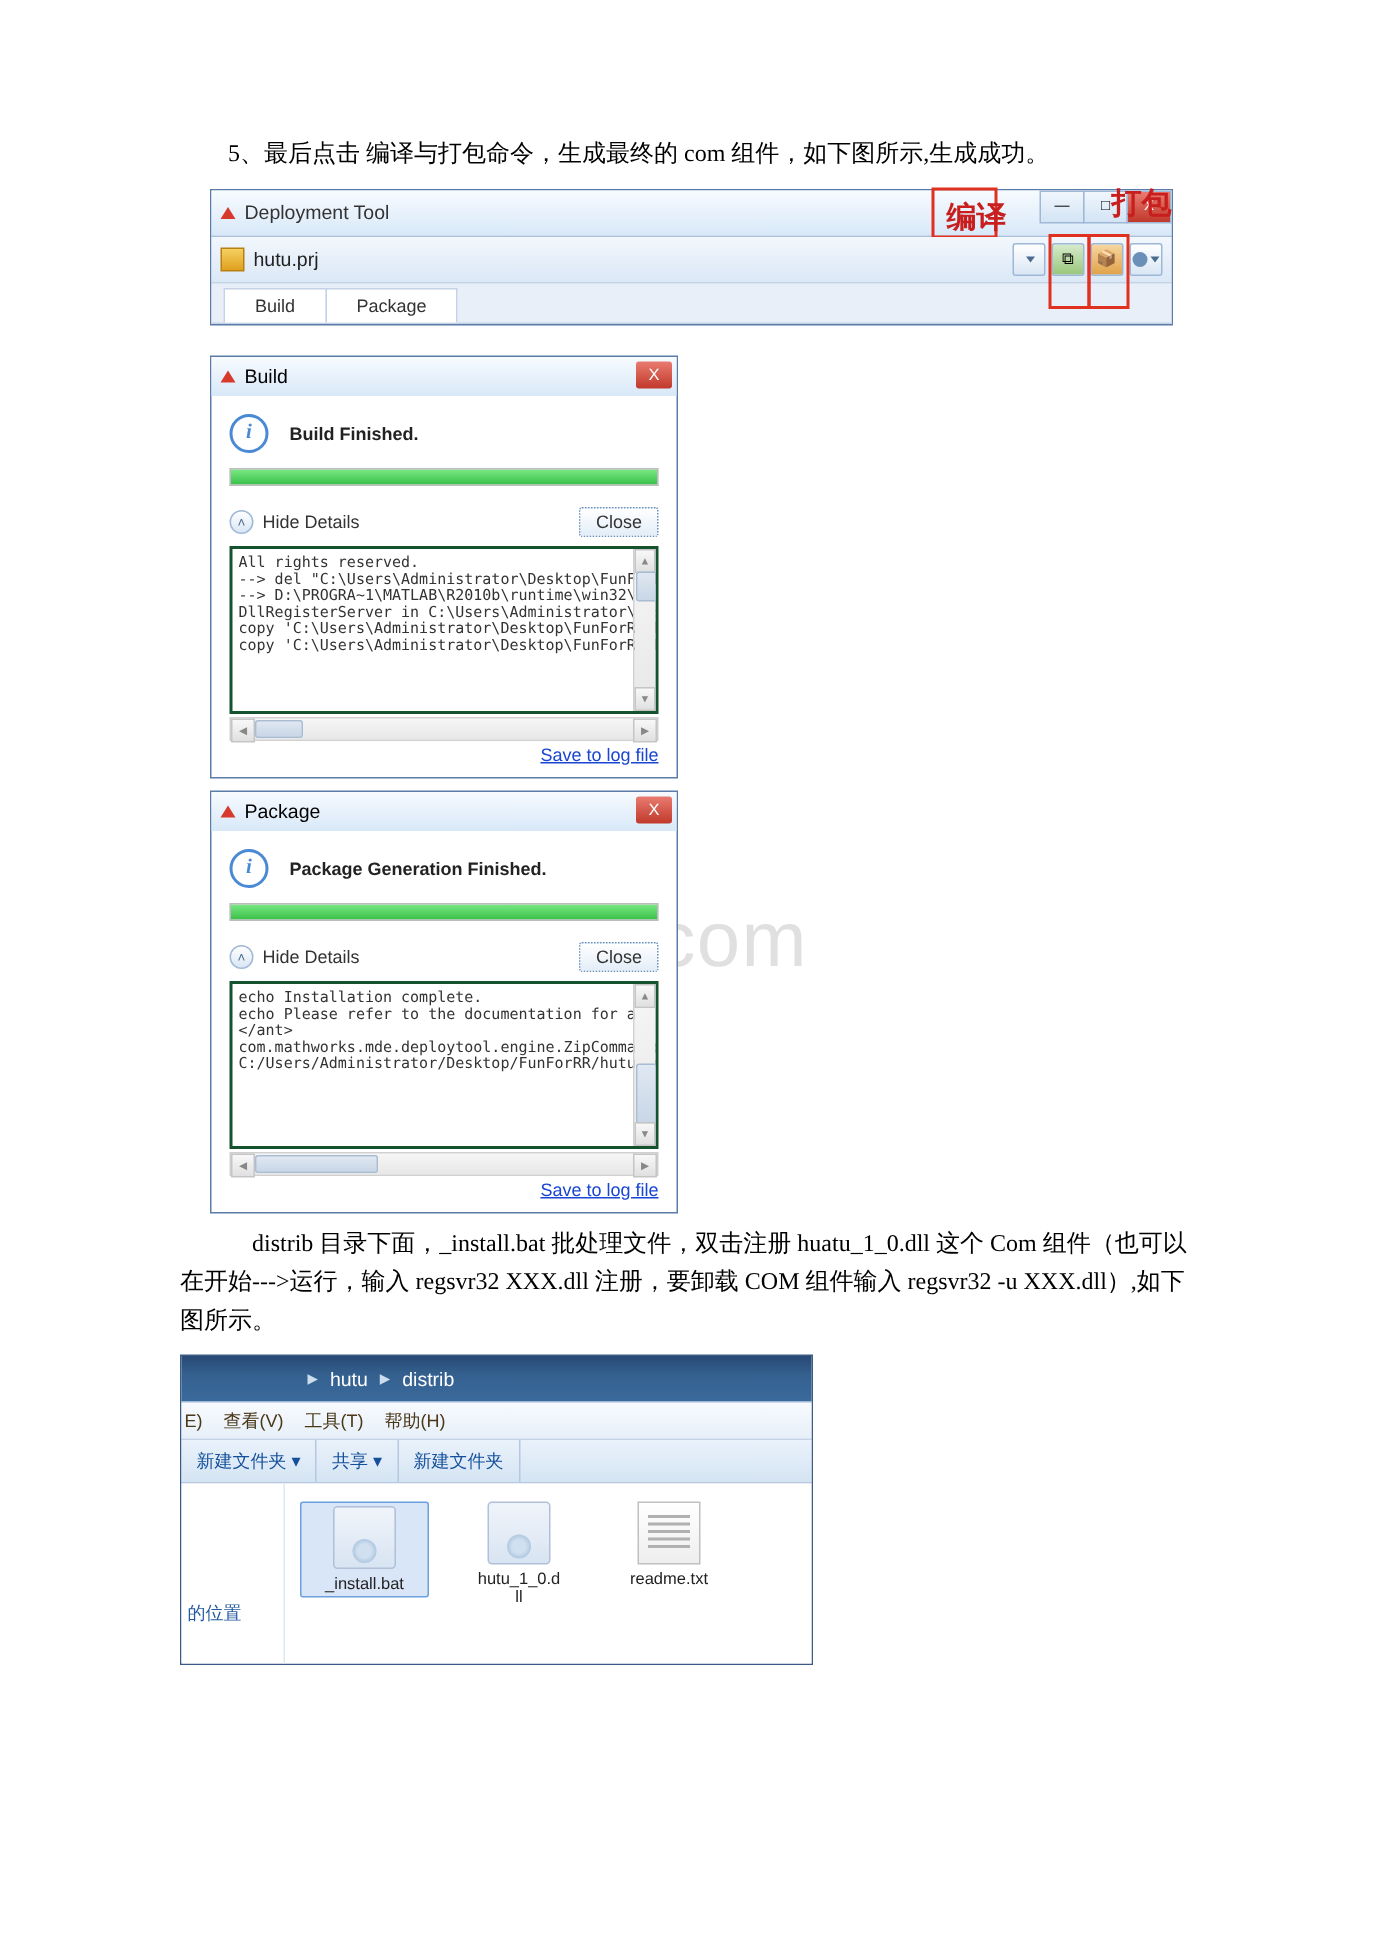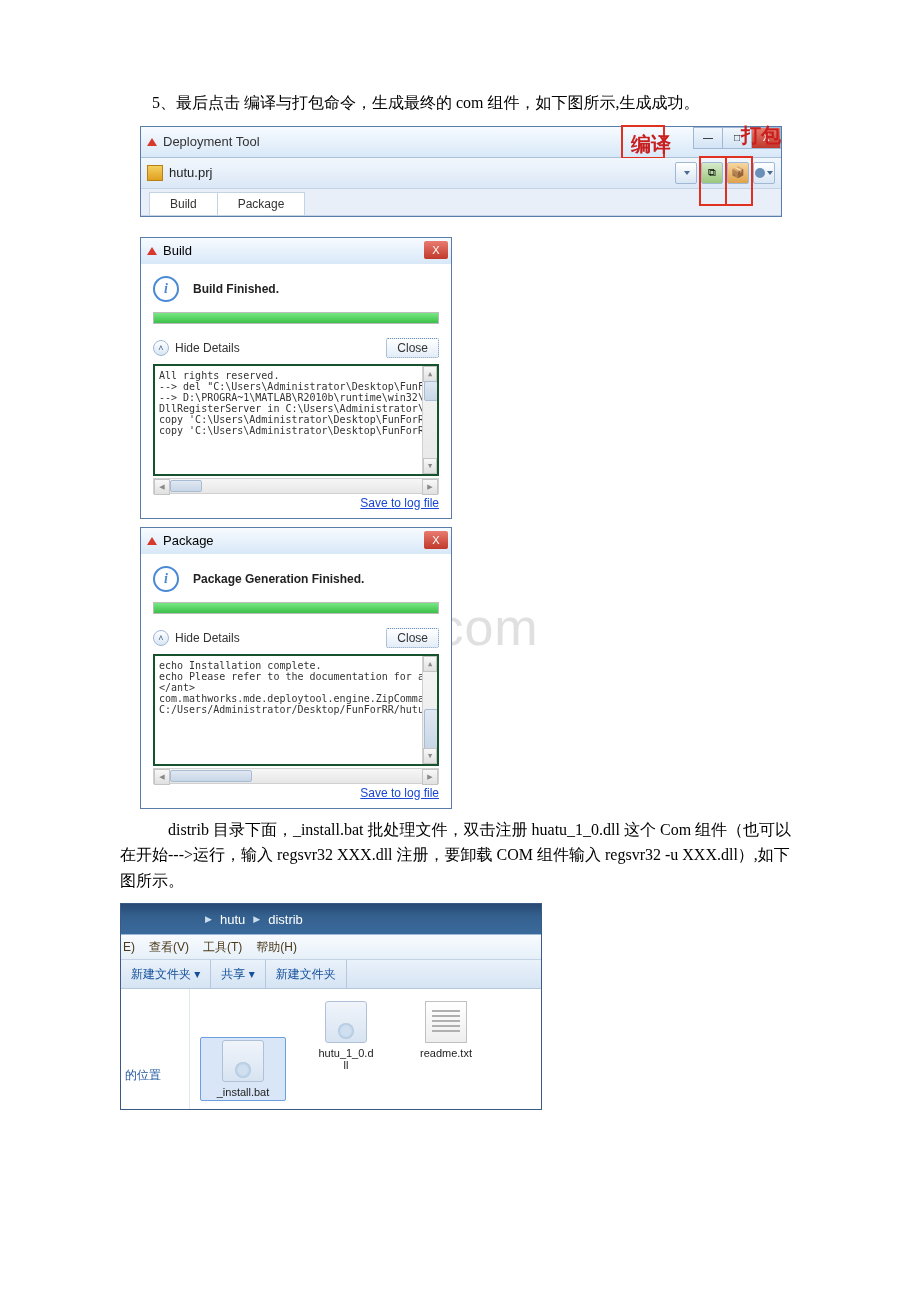--- a/index.html
+++ b/index.html
@@ -393,21 +393,20 @@
     text-align: center;
     font-size: 11px;
     color: #222;
     width: 80px;
   }
   .file.sel {
     background: rgba(80,140,220,0.22);
     border: 1px solid #6ba0e0;
     border-radius: 2px;
     padding: 2px;
-    margin-top: 36px;
   }
   .ficon { width: 40px; height: 40px; margin: 0 auto 4px auto; position: relative; }
   .ic-bat {
     background: linear-gradient(#f0f4fa,#d8e4f2);
     border: 1px solid #b0c0d6;
     border-radius: 3px;
   }
   .ic-bat::after {
     content: "";
     position: absolute; width: 16px; height: 16px;

